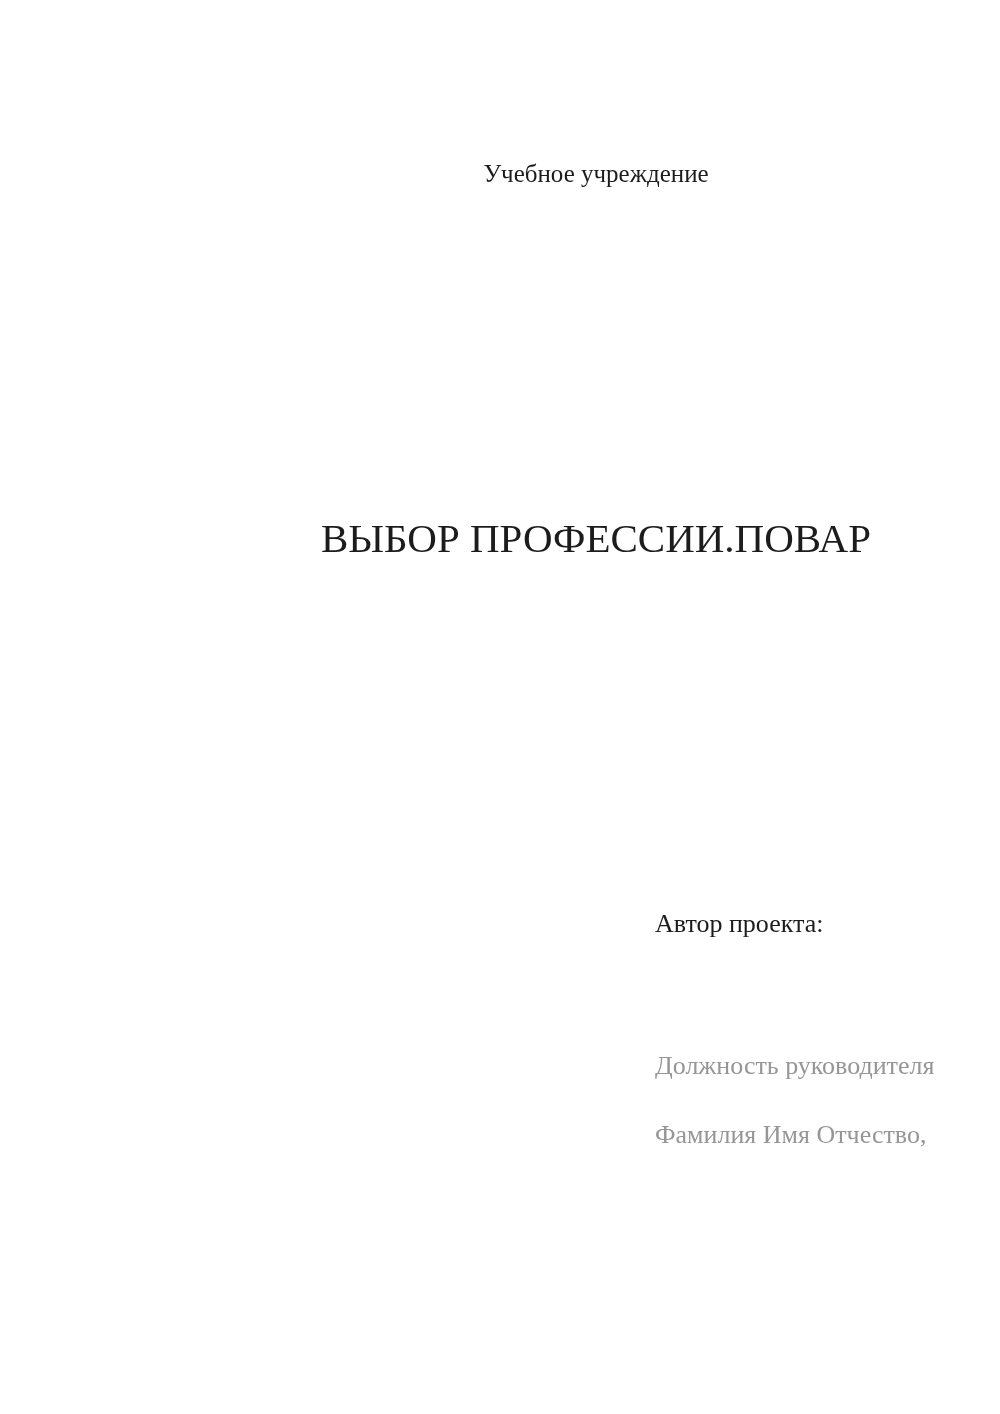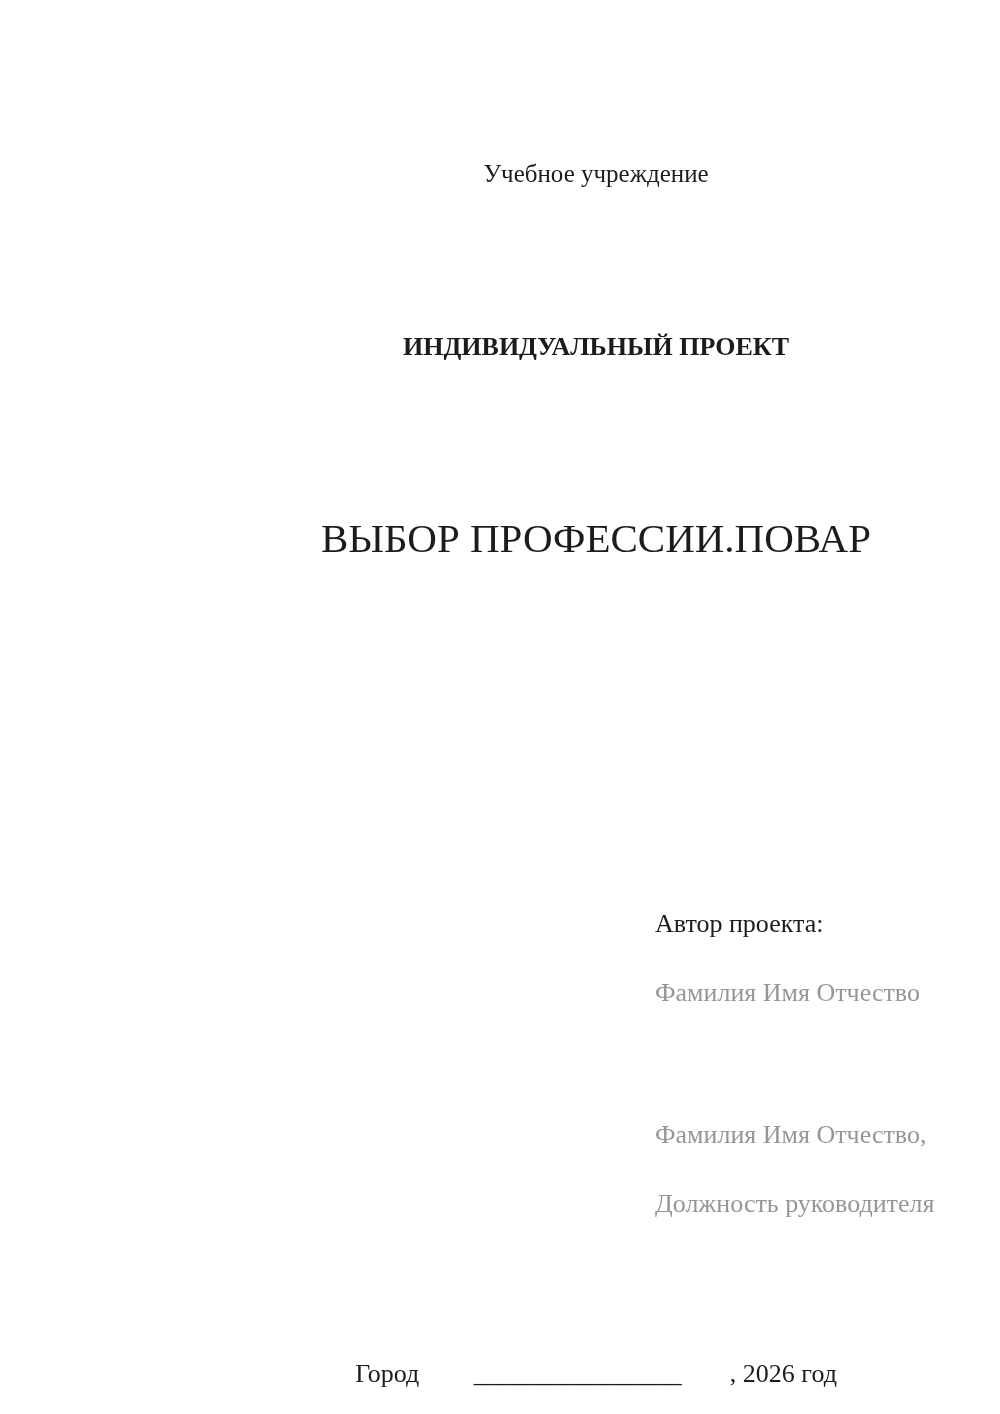--- a/index.html
+++ b/index.html
@@ -66,30 +66,27 @@
     white-space: pre;
   }
 </style>
 </head>
 <body>
 
 <div class="page">
 
   <div class="centered org-name">Учебное учреждение</div>
 
-  <div class="centered project-type">ИНДИВИДУАЛЬНЫЙ ПРОЕКТ</div>
 
   <div class="centered project-title">ВЫБОР ПРОФЕССИИ.ПОВАР</div>
 
   <div class="credits">
     <div class="credit-group">
       <div>Автор проекта:</div>
-      <div class="placeholder">Фамилия Имя Отчество</div>
     </div>
     <div class="credit-group">
+      <div class="placeholder">Должность руководителя</div>
       <div class="placeholder">Фамилия Имя Отчество,</div>
-      <div class="placeholder">Должность руководителя</div>
     </div>
   </div>
 
-  <div class="centered footer-line"><span>Город </span><span>________________</span><span>, 2026 год</span></div>
 
 </div>
 
 </body></html>

